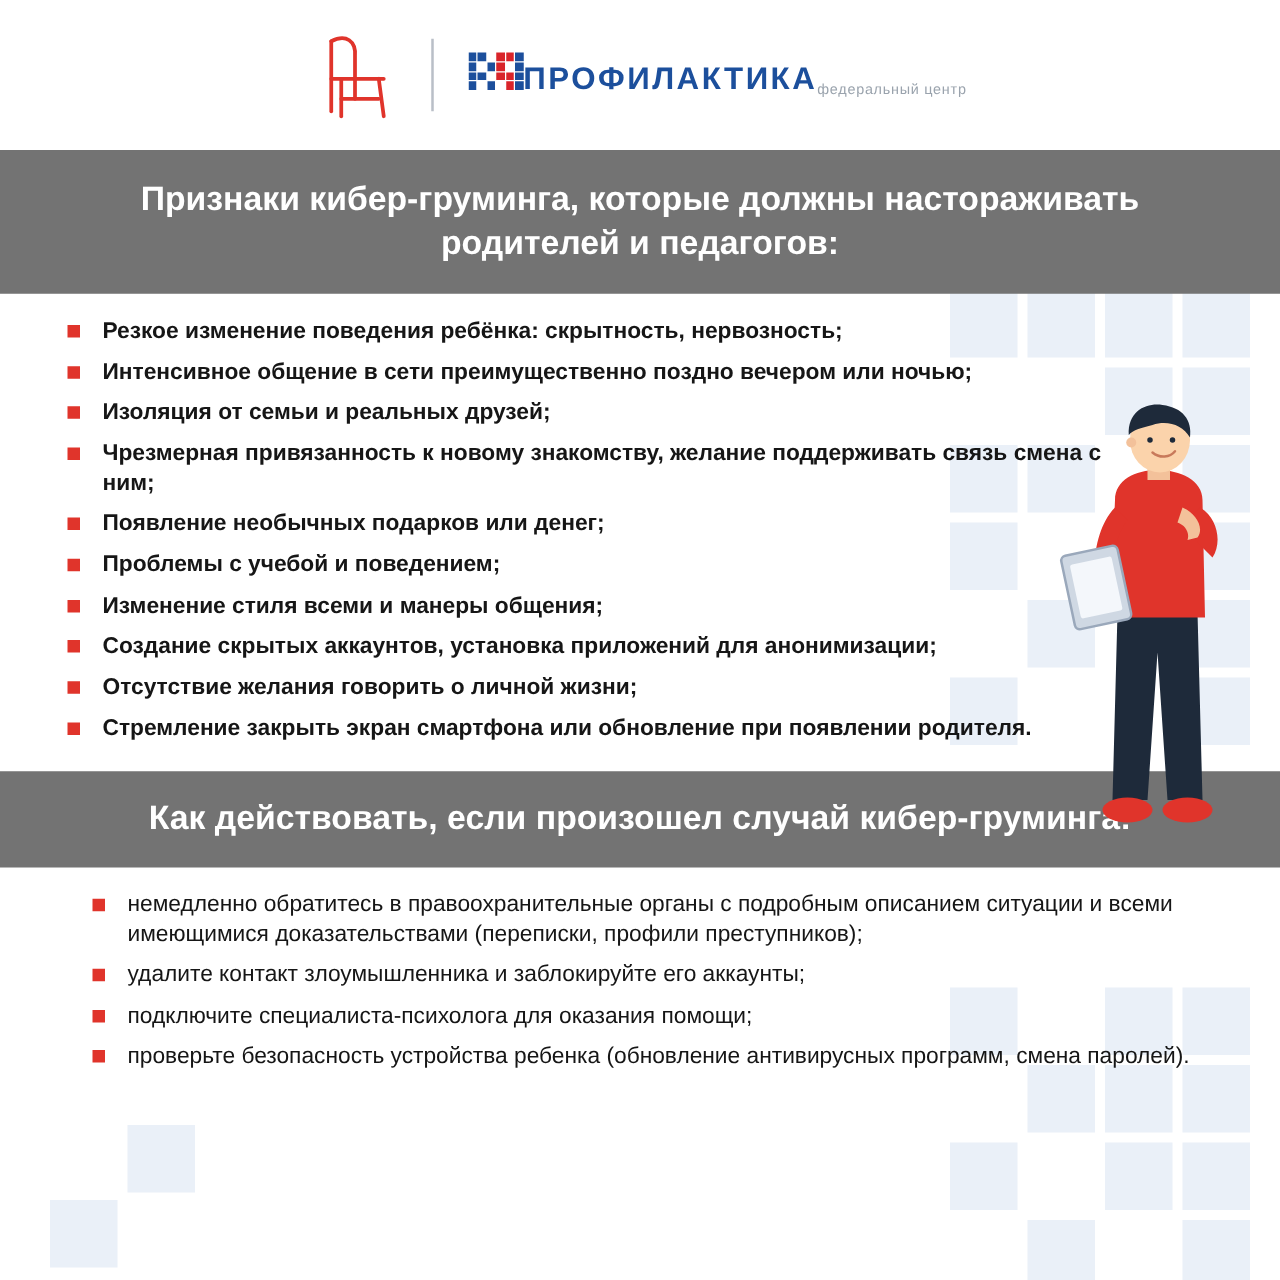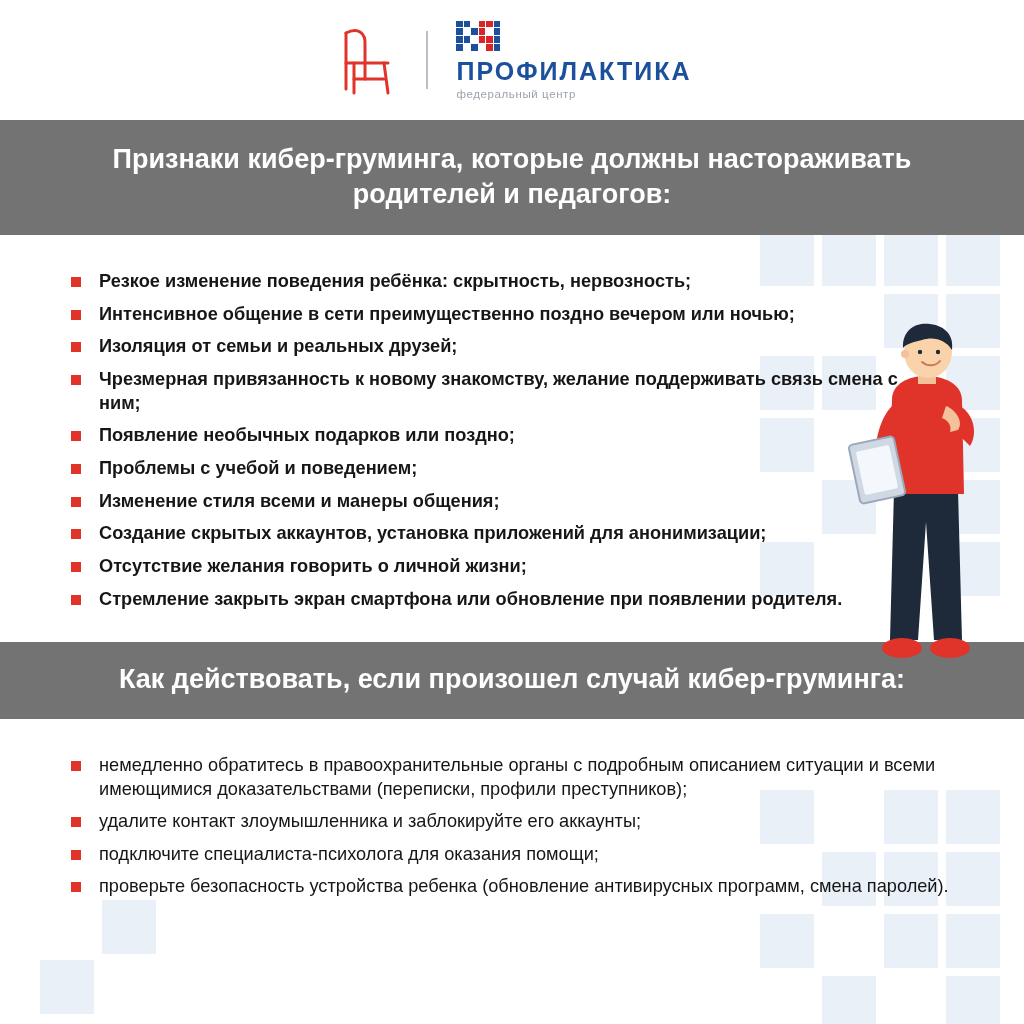--- a/index.html
+++ b/index.html
@@ -45,22 +45,22 @@
     height: 74px;
     position: relative;
   }
   .divider-v {
     width: 2px;
     height: 58px;
     background: #b9bfc7;
   }
   .brand {
     display: flex;
-    flex-direction: column;
-    align-items: flex-start;
+    flex-direction: row;
+    align-items: flex-end;
   }
   .brand-mark {
     width: 44px;
     height: 30px;
     margin-bottom: 6px;
     display: grid;
     grid-template-columns: repeat(6, 1fr);
     grid-template-rows: repeat(4, 1fr);
     gap: 1px;
   }
@@ -98,25 +98,25 @@
 
   
   .section {
     position: relative;
     z-index: 3;
   }
   .section-1 {
     padding: 18px 56px 14px 52px;
   }
   .section-2 {
-    padding: 18px 56px 16px 52px;
+    padding: 18px 56px 16px 72px;
   }
   ul.bullets {
     list-style: none;
-    margin: 17px;
+    margin: 0;
     padding: 0;
   }
   ul.bullets li {
     position: relative;
     padding-left: 30px;
     margin-bottom: 9px;
     font-size: 18.2px;
     line-height: 1.30;
     color: #1a1a1a;
   }
@@ -232,21 +232,21 @@
 </div>
 
 <div class="band band-1">Признаки кибер-груминга, которые должны настораживать родителей и педагогов:</div>
 
 <div class="section section-1">
   <ul class="bullets">
     <li>Резкое изменение поведения ребёнка: скрытность, нервозность;</li>
     <li>Интенсивное общение в сети преимущественно поздно вечером или ночью;</li>
     <li>Изоляция от семьи и реальных друзей;</li>
     <li>Чрезмерная привязанность к новому знакомству, желание поддерживать связь смена с ним;</li>
-    <li>Появление необычных подарков или поздно;</li>
+    <li>Появление необычных подарков или денег;</li>
     <li>Проблемы с учебой и поведением;</li>
     <li>Изменение стиля всеми и манеры общения;</li>
     <li>Создание скрытых аккаунтов, установка приложений для анонимизации;</li>
     <li>Отсутствие желания говорить о личной жизни;</li>
     <li>Стремление закрыть экран смартфона или обновление при появлении родителя.</li>
   </ul>
 </div>
 
 <div class="band band-2">Как действовать, если произошел случай кибер-груминга:</div>
 

